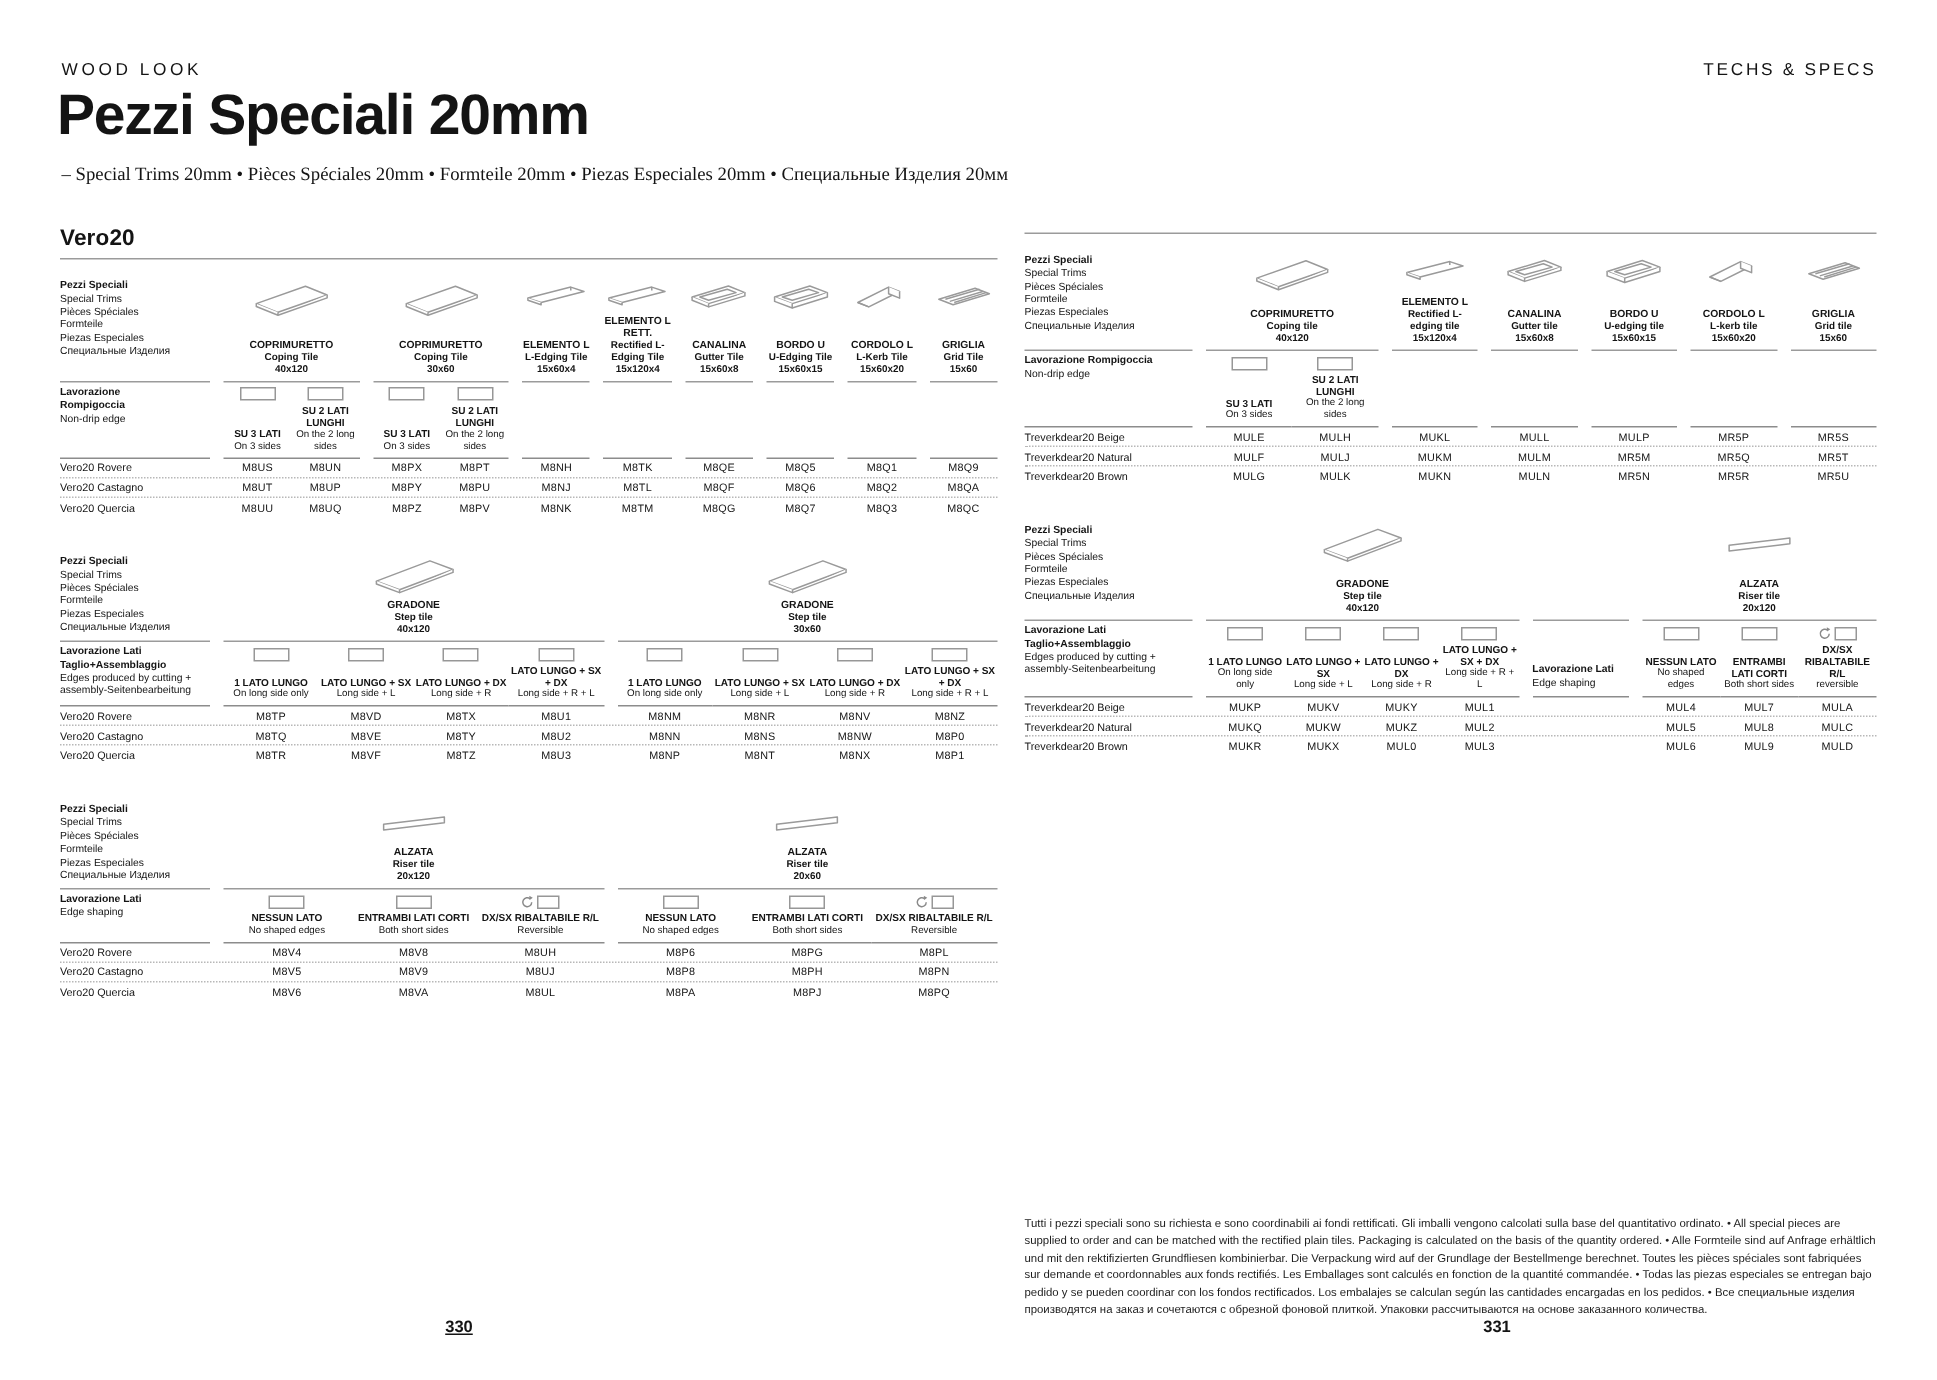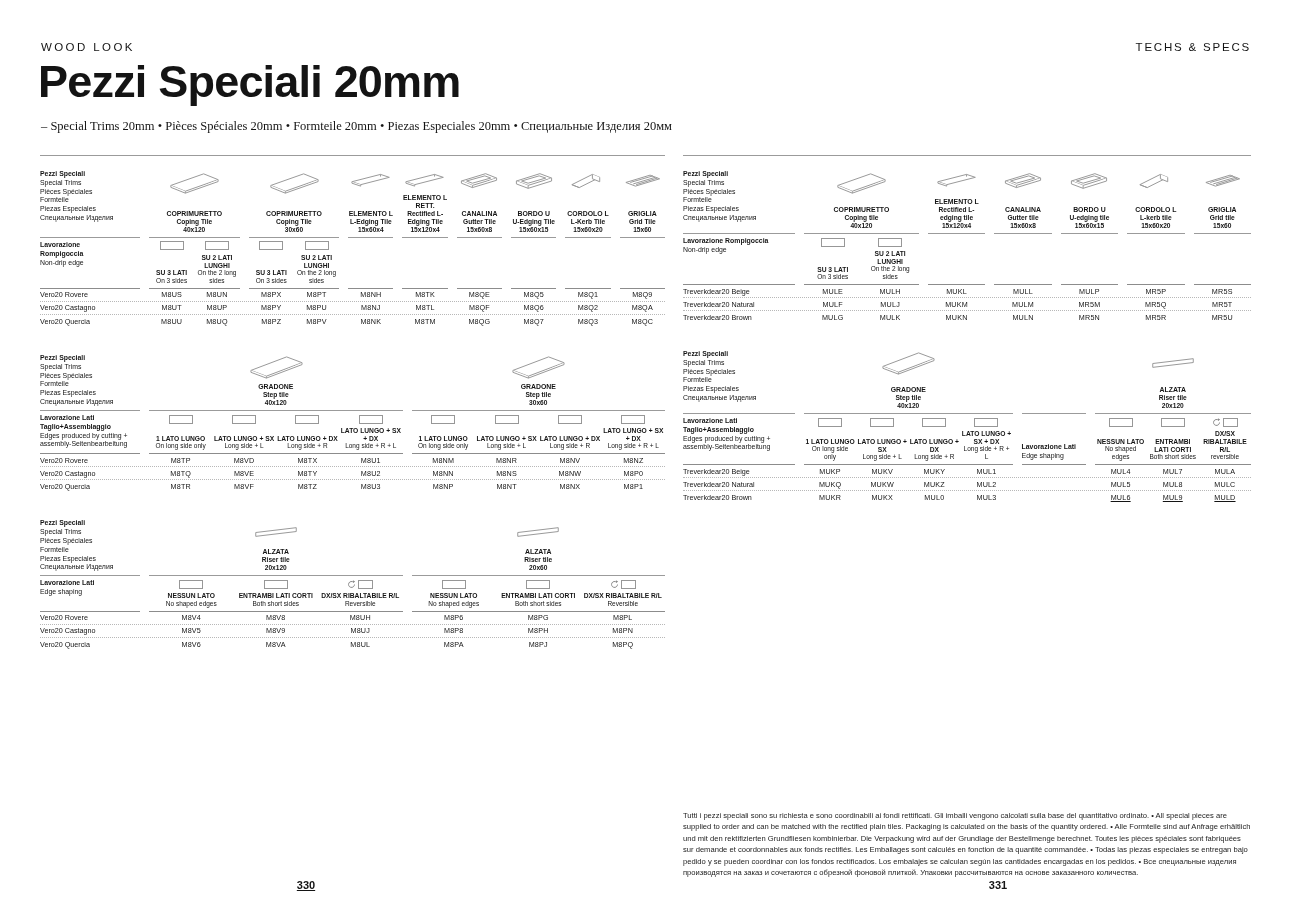--- a/index.html
+++ b/index.html
@@ -8,22 +8,22 @@
     --rule-dark:#8c8c8c;
     --dot:#b8b8b8;
   }
   *{box-sizing:border-box;margin:0;padding:0;}
   html,body{background:#fff;}
   body{font-family:"Liberation Sans","DejaVu Sans",sans-serif;color:var(--ink);}
   .page{position:relative;width:1291px;height:920px;background:#ffffff;overflow:hidden;}
 
   .eyebrow{position:absolute;left:41px;top:41px;font-size:11.5px;letter-spacing:2.4px;font-weight:400;}
   .corner{position:absolute;right:40px;top:41px;font-size:11.5px;letter-spacing:1.8px;text-align:right;}
-  .title{position:absolute;left:38px;top:56px;font-size:45px;font-weight:700;letter-spacing:-0.8px;}
-  .subtitle{position:absolute;left:41px;top:119px;font-size:12.5px;font-family:"Liberation Serif","DejaVu Serif",serif;}
+  .title{position:absolute;left:38px;top:56px;font-size:38px;font-weight:700;letter-spacing:-0.8px;}
+  .subtitle{position:absolute;left:41px;top:109px;font-size:12.5px;font-family:"Liberation Serif","DejaVu Serif",serif;}
 
   .col{position:absolute;top:150px;}
   .col-left{left:40px;width:625px;}
   .col-right{left:683px;width:568px;}
   .sec-title{font-size:15px;font-weight:700;letter-spacing:0.1px;}
   .sec-rule{border-top:1px solid var(--rule);margin-top:5px;}
 
   .ptable{margin-top:14px;}
   .ptable + .ptable{margin-top:26px;}
 
@@ -76,20 +76,21 @@
 </head>
 <body>
 
 <div class="page">
   <div class="eyebrow">WOOD LOOK</div>
   <div class="corner">TECHS &amp; SPECS</div>
   <div class="title">Pezzi Speciali 20mm</div>
   <div class="subtitle">– Special Trims 20mm • Pièces Spéciales 20mm • Formteile 20mm • Piezas Especiales 20mm • Специальные Изделия 20мм</div>
 
   <section class="col col-left">
+    <div class="sec-title">Vero20</div>
     <div class="sec-rule"></div>
     <div id="tables-0">
         <div class="ptable">
           <div class="t-head">
             <div class="labelcol plabel">
               <div class="p-line b">Pezzi Speciali</div>
               <div class="p-line">Special Trims</div>
               <div class="p-line">Pièces Spéciales</div>
               <div class="p-line">Formteile</div>
               <div class="p-line">Piezas Especiales</div>
@@ -1018,21 +1019,21 @@
           </div>
           <div class="t-row">
             <div class="r-name">Treverkdear20 Brown</div>
             <div class="r-group" style="flex: 4 1 0px;">
               <div class="r-cell">MUKR</div>
               <div class="r-cell">MUKX</div>
               <div class="r-cell">MUL0</div>
               <div class="r-cell">MUL3</div>
             </div>
             <div class="r-group glabel"></div>
-            <div class="r-group" style="flex: 3 1 0px; text-decoration: underline;">
+            <div class="r-group" style="flex: 3 1 0px;">
               <div class="r-cell">MUL6</div>
               <div class="r-cell">MUL9</div>
               <div class="r-cell">MULD</div>
             </div>
           </div>
         </div>
       </div>
   </section>
 
   <div class="footnote">Tutti i pezzi speciali sono su richiesta e sono coordinabili ai fondi rettificati. Gli imballi vengono calcolati sulla base del quantitativo ordinato. • All special pieces are supplied to order and can be matched with the rectified plain tiles. Packaging is calculated on the basis of the quantity ordered. • Alle Formteile sind auf Anfrage erhältlich und mit den rektifizierten Grundfliesen kombinierbar. Die Verpackung wird auf der Grundlage der Bestellmenge berechnet. Toutes les pièces spéciales sont fabriquées sur demande et coordonnables aux fonds rectifiés. Les Emballages sont calculés en fonction de la quantité commandée. • Todas las piezas especiales se entregan bajo pedido y se pueden coordinar con los fondos rectificados. Los embalajes se calculan según las cantidades encargadas en los pedidos. • Все специальные изделия производятся на заказ и сочетаются с обрезной фоновой плиткой. Упаковки рассчитываются на основе заказанного количества.</div>

